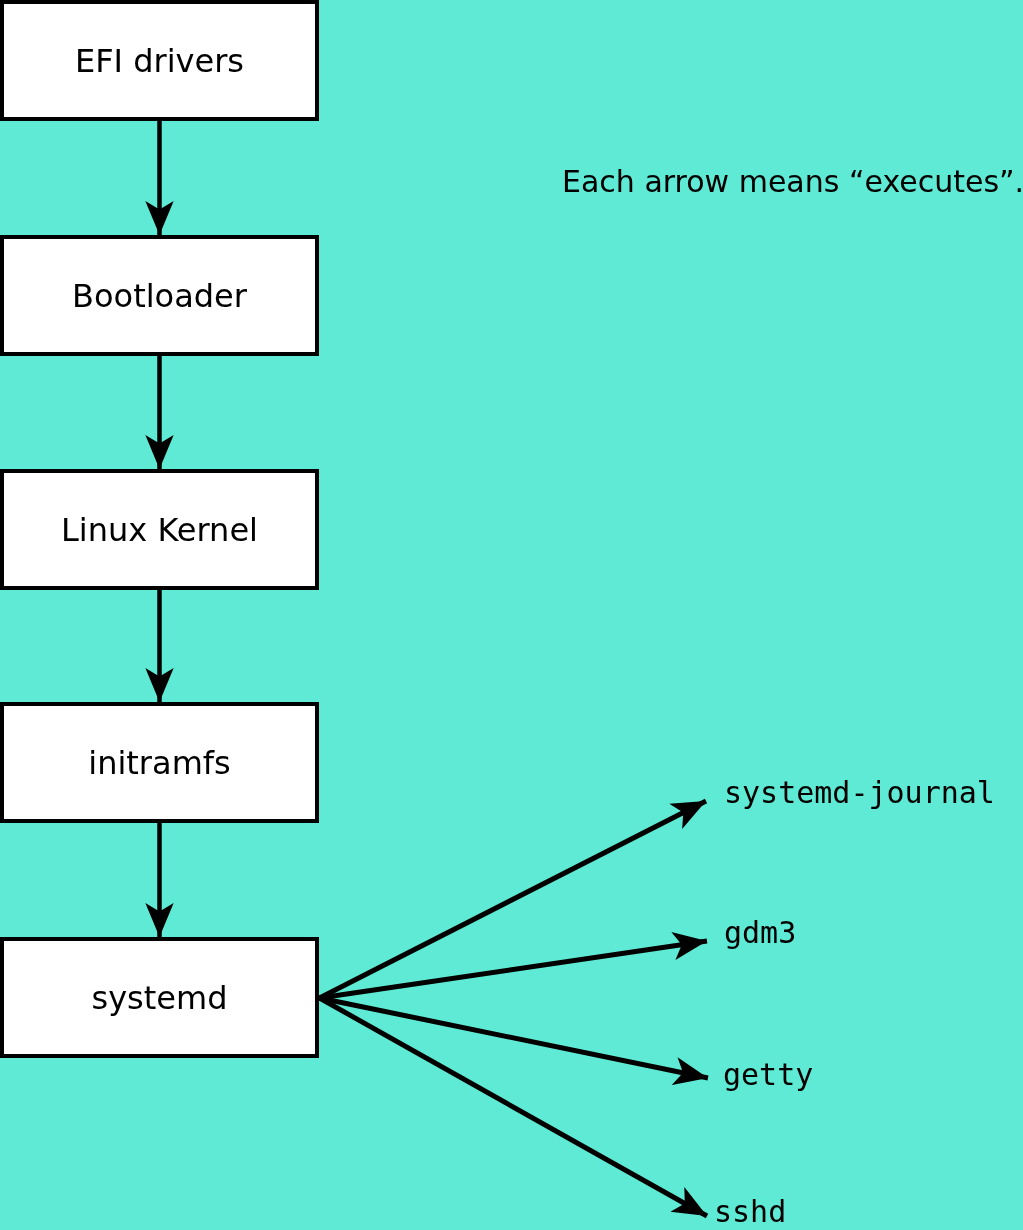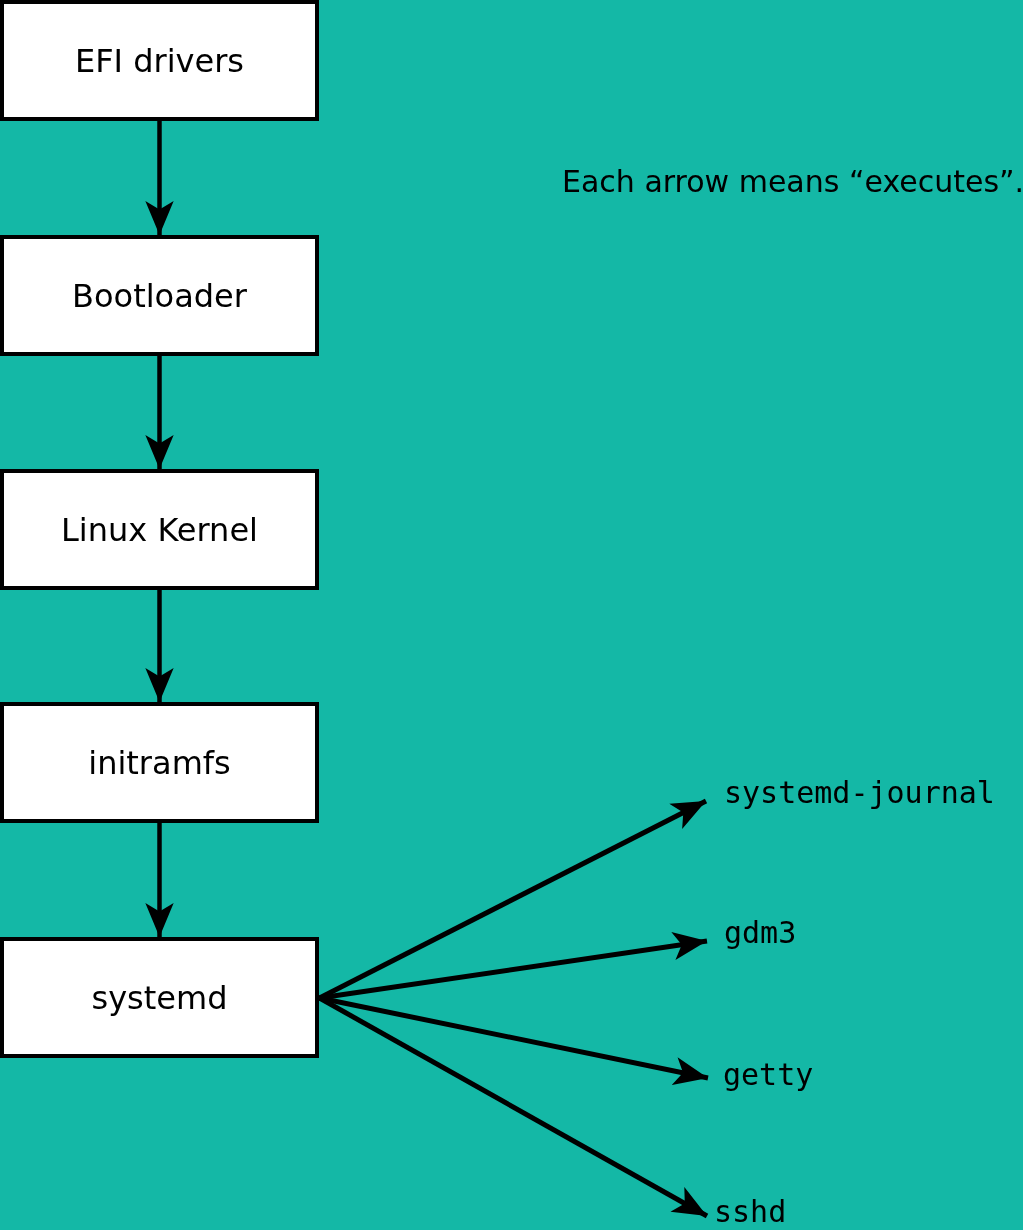--- a/index.html
+++ b/index.html
@@ -4,21 +4,21 @@
 <style>
   html, body {
     margin: 0;
     padding: 0;
     background: #ffffff;
   }
   .canvas {
     position: relative;
     width: 1023px;
     height: 1230px;
-    background: #14b8a6;
+    background: #5eead4;
     overflow: hidden;
     font-family: "DejaVu Sans", sans-serif;
   }
   svg { display: block; }
   .node-box {
     fill: #ffffff;
     stroke: #000000;
     stroke-width: 4px;
   }
   .node-label {

